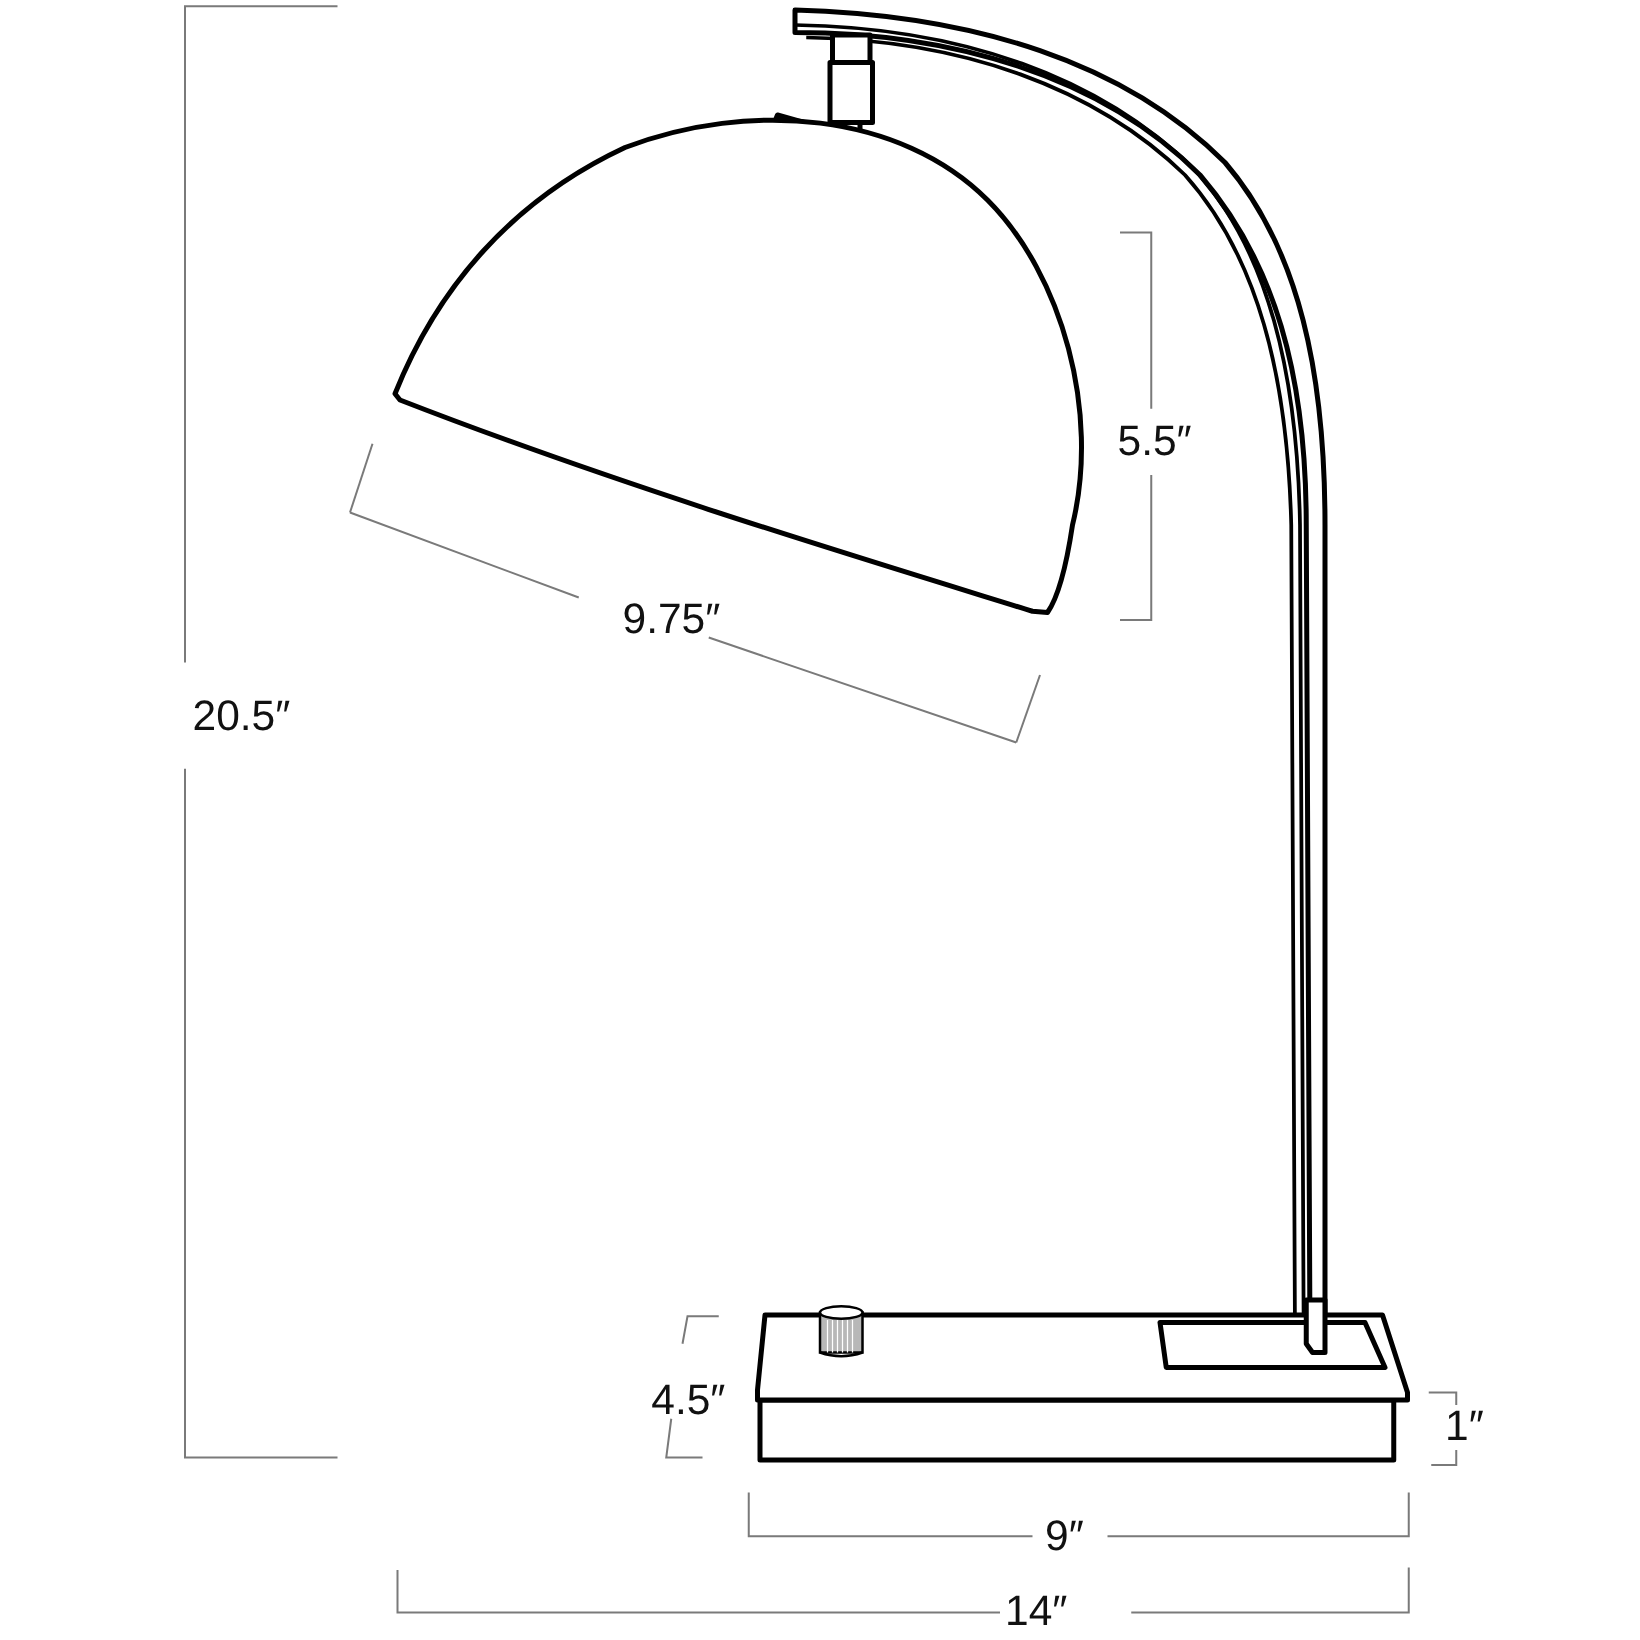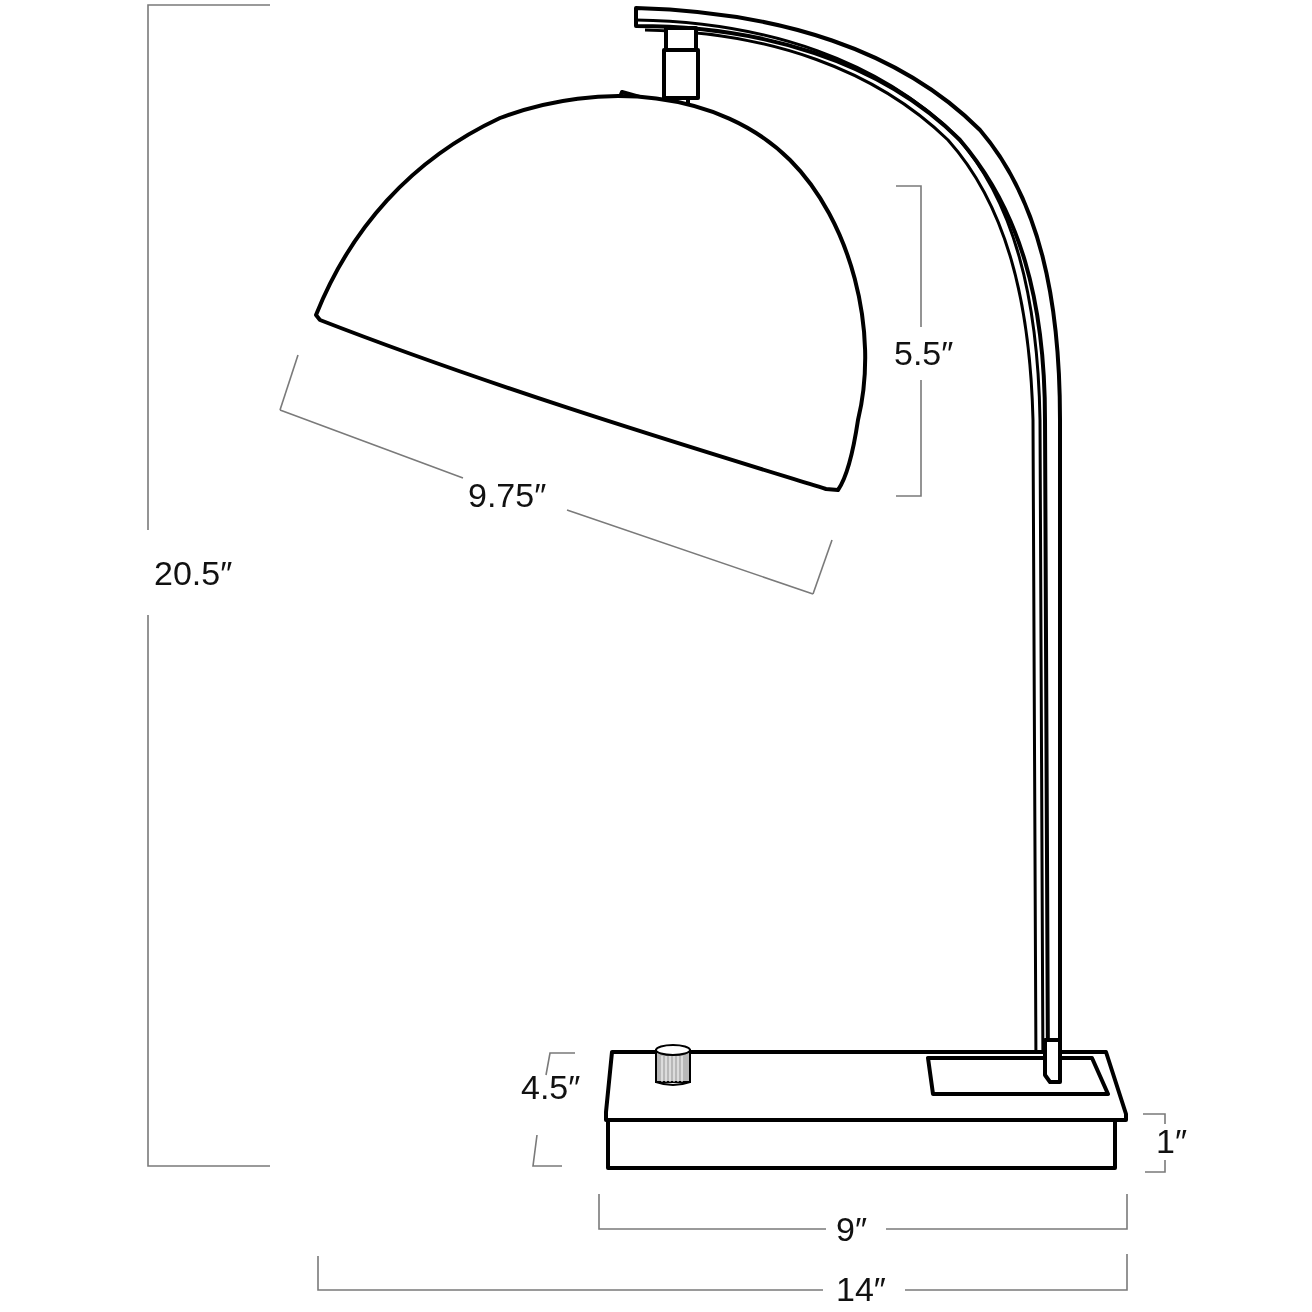--- a/index.html
+++ b/index.html
@@ -111,22 +111,22 @@
     <g>
       <polyline class="dim" points="318,1256 318,1290 823,1290"></polyline>
       <polyline class="dim" points="905,1290 1127,1290 1127,1254"></polyline>
     </g>
   </svg>
 
   <div class="lbl" style="left:116px; top:556px; background:transparent;margin-left:34px;">20.5″</div>
 
   <div class="lbl" style="left:890px; top:336px;text-align:center;">5.5″</div>
 
-  <div class="lbl" style="left:464px; top:478px; background:transparent;">9.75″</div>
+  <div class="lbl" style="left:494px; top:478px; background:transparent;">9.75″</div>
 
-  <div class="lbl" style="left:517px; top:1070px; background:transparent;">4.5″</div>
+  <div class="lbl" style="left:517px; top:1103px; background:transparent;">4.5″</div>
 
   <div class="lbl" style="left:1152px; top:1124px; background:transparent;">1″</div>
 
   <div class="lbl" style="left:832px; top:1212px;">9″</div>
 
-  <div class="lbl" style="left:832px; top:1272px;">14″</div>
+  <div class="lbl" style="left:800px; top:1272px;">14″</div>
 </div>
 
 </body></html>

